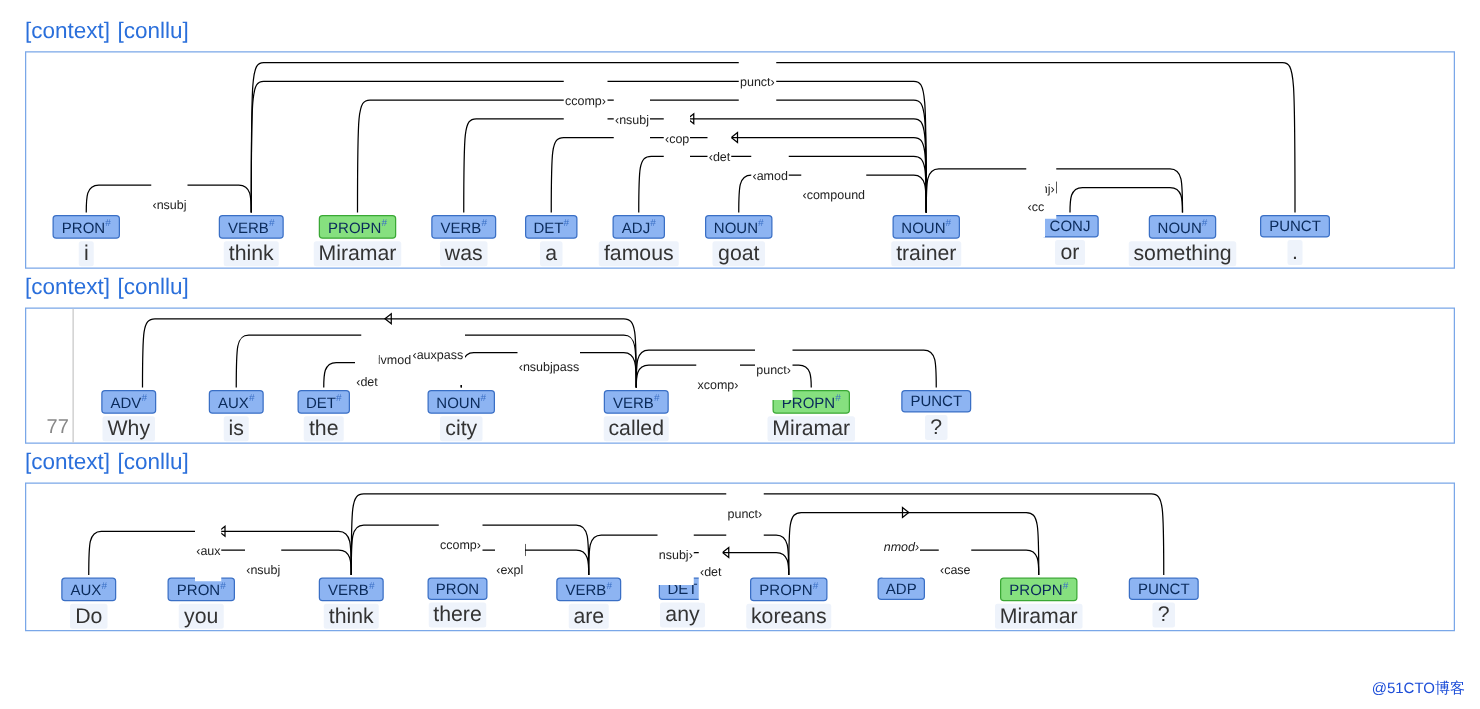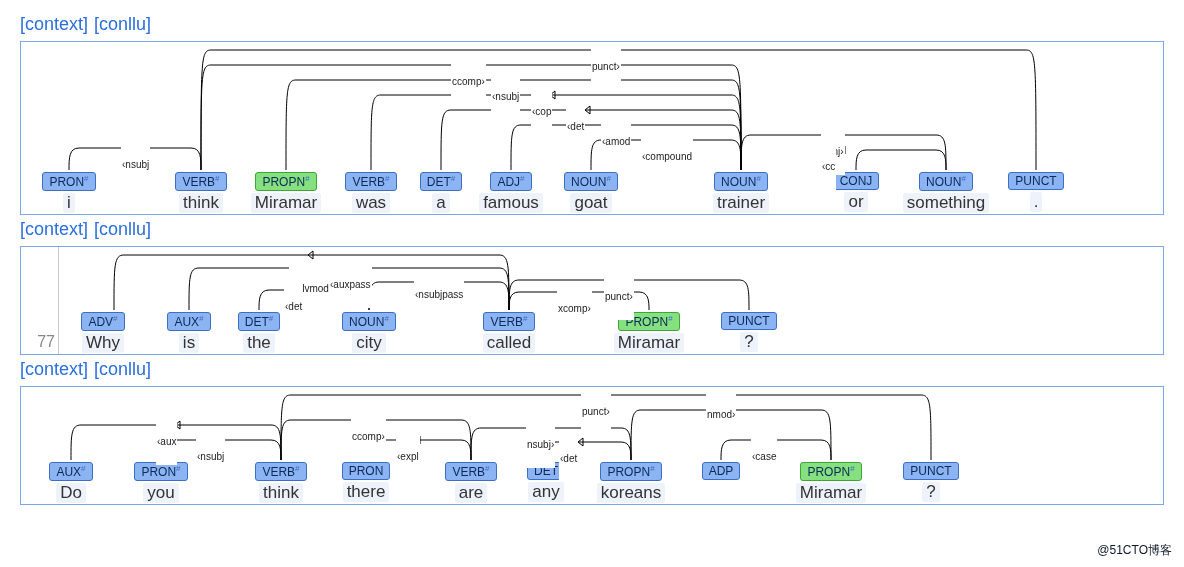--- a/index.html
+++ b/index.html
@@ -13,21 +13,21 @@
   .arcs { position: relative; width: 100%; }
   .row { display: flex; align-items: center; position: relative; }
   .cell { display: flex; flex-direction: column; align-items: center; position: absolute; }
   .tag { background: #8db4f2; border: 1px solid #3a6fc5; border-radius: 3px; padding: 1px 6px; font-size: 12px; color: #0a2a5a; font-weight: 500; white-space: nowrap; }
   .tag.green { background: #86e07f; border-color: #3aa835; }
   .tag sup { font-size: 8px; color: #3a6fc5; }
   .word { font-size: 17px; color: #333; margin-top: 2px; background: #eef3fb; padding: 0 4px; border-radius: 2px; }
   .arclabel { position: absolute; font-size: 10px; color: #222; background: #fff; padding: 18px 1px; white-space: nowrap; z-index: 5; }
   svg.arcsvg { position: absolute; top: 0; left: 0; pointer-events: none; }
   svg.arcsvg path { fill: none; stroke: #000; stroke-width: 1; }
-  .watermark { position: fixed; bottom: 8px; right: 12px; color: #0f172a; font-size: 12px; }
+  .watermark { position: fixed; bottom: 8px; right: 12px; color: #1d4ed8; font-size: 12px; }
 </style>
 </head>
 <body>
 
 <div id="root">
     <div class="links"><a href="#">[context]</a> <a href="#">[conllu]</a></div>
     <div class="panel" style="height: 174px;">
       <div class="panel-inner">
         <div class="content" style="height: 172px;">
           <div class="arcs" style="height: 130px;">
@@ -198,21 +198,21 @@
               <path d="M 700 73 C 700 63, 700 53, 710 53 L 800 53 C 810 53, 810 63, 810 73"></path>
               <path d="M 749 53 L 754 49 L 754 57 Z" fill="#000"></path>
             </svg>
             <div class="arclabel" style="left: 135px; top: 31px;">‹aux</div>
             <div class="arclabel" style="left: 175px; top: 46px;">‹nsubj</div>
             <div class="arclabel" style="left: 560px; top: 1px;">punct›</div>
             <div class="arclabel" style="left: 330px; top: 26px;">ccomp›</div>
             <div class="arclabel" style="left: 375px; top: 46px;">‹expl</div>
             <div class="arclabel" style="left: 505px; top: 34px;">nsubj›</div>
             <div class="arclabel" style="left: 538px; top: 48px;">‹det</div>
-            <div class="arclabel" style="left: 685px; top: 4px;">nmod›</div>
+            <div class="arclabel" style="left: 685px; top: 28px; font-style: italic;">nmod›</div>
             <div class="arclabel" style="left: 730px; top: 46px;">‹case</div>
           </div>
           <div class="row" style="height: 42px;">
             <div class="cell" style="left: 20px; width: 60px; top: 0px;">
               <div class="tag">AUX<sup>#</sup></div>
               <div class="word">Do</div>
             </div>
             <div class="cell" style="left: 110px; width: 60px; top: 0px;">
               <div class="tag">PRON<sup>#</sup></div>
               <div class="word">you</div>

